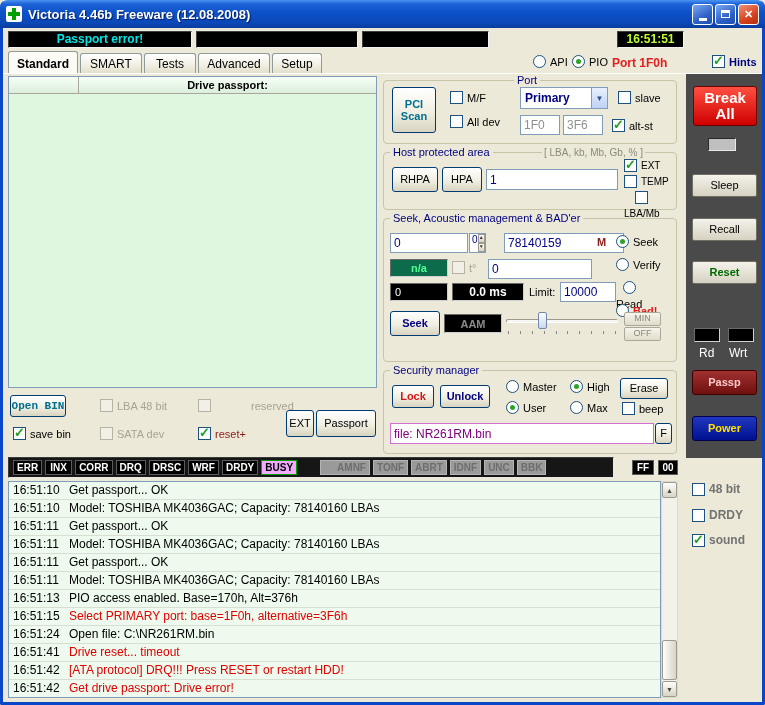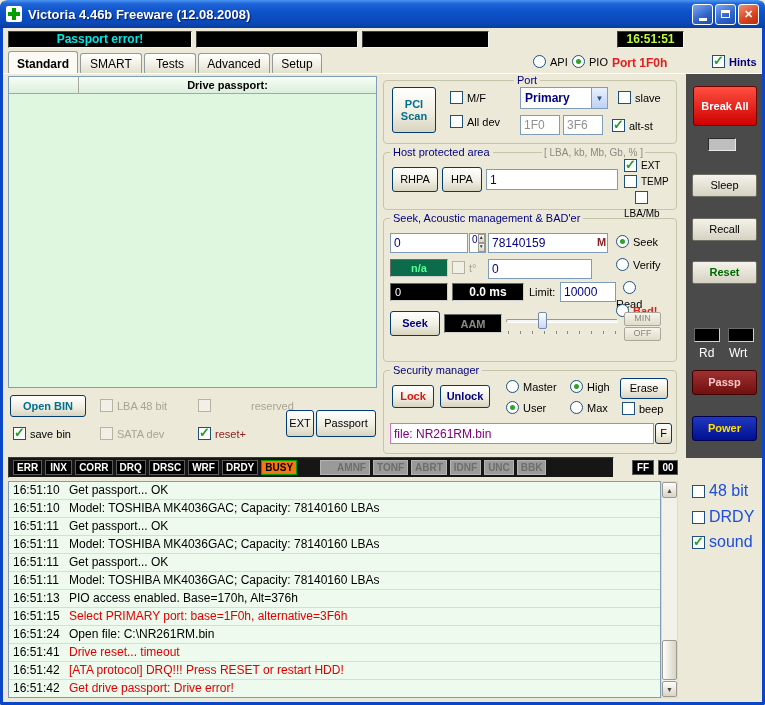--- a/index.html
+++ b/index.html
@@ -31,32 +31,32 @@
   .port-label{color:#E02020;font-weight:bold;font-size:12px;white-space:nowrap;}
   
   .cb,.radio{display:flex;align-items:center;gap:4px;font-size:11px;color:#000;white-space:nowrap;}
   .cb i{width:13px;height:13px;background:#fff;border:1px solid #1C5180;position:relative;flex:none;font-style:normal;}
   .cb.checked i::after{content:"\2713";position:absolute;left:0;top:-3px;font-size:13px;font-weight:bold;color:#21A121;}
   .cb.dis i{background:#F2F0E6;border-color:#B6B2A4;}
   .cb.dis .lbl{color:#A8A494;}
   .radio i{width:13px;height:13px;background:#fff;border:1px solid #1C5180;border-radius:50%;position:relative;flex:none;font-style:normal;}
   .radio.checked i::after{content:"";position:absolute;left:3px;top:3px;width:5px;height:5px;border-radius:50%;background:#2DA32D;}
   .navy{color:#000080;font-weight:bold;}
-  .navy12{color:#1d4ed8;font-weight:normal;font-size:16px;}
+  .navy12{color:#737373;font-weight:bold;font-size:12px;}
   .redlbl{color:#E02020;font-weight:bold;}
   .maroonlbl{color:#8B2020;}
   .sm{font-size:10px;}
   
   .btn{background:linear-gradient(180deg,#FFFFFF,#F1EFE2 55%,#D8D4C0);border:1px solid #003C74;border-radius:3px;font-size:11px;color:#000;display:flex;align-items:center;justify-content:center;text-align:center;line-height:1.1;}
   .btn.teal{color:#007090;font-weight:bold;}
   .btn.redtxt{color:#D01818;font-weight:bold;}
   .btn.navytxt{color:#000080;font-weight:bold;}
   .btn.greentxt{color:#006800;font-weight:bold;}
   .btn.classic{background:linear-gradient(#F4F2EA,#D6D2C2);border:1px solid #716F64;border-radius:2px;}
-  .btn.danger{background:linear-gradient(#FF5040,#CE0000);border:1px solid #700000;color:#fff;font-weight:bold;font-size:11px;}
+  .btn.danger{background:linear-gradient(#FF5040,#CE0000);border:1px solid #700000;color:#fff;font-weight:bold;font-size:15px;}
   .btn.maroon{background:linear-gradient(#A03030,#701010);border:1px solid #400000;color:#FFC8C8;font-weight:bold;}
   .btn.navybg{background:linear-gradient(#2038C0,#001090);border:1px solid #000050;color:#FFE000;font-weight:bold;}
   .btn.mini{font-size:9px;color:#8A8678;background:linear-gradient(#F6F4EC,#E0DCCC);border:1px solid #ACA899;border-radius:2px;}
   
   .input{background:#fff;border:1px solid #7F9DB9;font-size:12px;padding:1px 3px;font-family:inherit;color:#000080;}
   .input.c-gray{color:#909090;}
   .input.c-purple{color:#800080;border-color:#D070D0;}
   
   .lcd{background:#000;color:#fff;border:1px solid;border-color:#6A6A6A #D0D0D0 #D0D0D0 #6A6A6A;font-size:11px;display:flex;align-items:center;}
   .lcd.pad{padding-left:4px;}
@@ -88,21 +88,21 @@
   .plist .c1{width:70px;border-right:1px solid #A9A69A;}
   .plist .c2{flex:1;text-align:center;font-size:11px;font-weight:bold;line-height:16px;color:#000;}
   
   .strip{background:#4A4A4A;}
   .ledbox{background:#BFBFBF;border:1px solid;border-color:#2A2A2A #E8E8E8 #E8E8E8 #2A2A2A;}
   .striplbl{color:#FFF;font-size:12px;}
   
   .badges{background:#161616;border:1px solid;border-color:#3A3A3A #E8E8E8 #E8E8E8 #3A3A3A;display:flex;align-items:center;padding:0 4px;}
   .badge{height:15px;line-height:14px;padding:0 3px;margin-right:3px;min-width:27px;font-size:10px;font-weight:bold;text-align:center;}
   .badge.on{background:#000;color:#FFF;border:1px solid #5A5A5A;}
-  .badge.busy{background:#f97316;color:#000;border:1px solid #00A000;}
+  .badge.busy{background:#f0abfc;color:#000;border:1px solid #00A000;}
   .badge.off{background:#9A9A9A;color:#6E6E6E;border:1px solid #B5B5B5;}
   .badge.gap{margin-left:20px;padding-left:16px;}
   .reg{height:15px;background:#000;color:#FFF;border:1px solid #5A5A5A;font-size:10px;font-weight:bold;text-align:center;line-height:14px;z-index:2;}
   
   .log{background:#EDFAED;border:1px solid #7F9DB9;overflow:hidden;font-size:12px;}
   .log-row{height:18px;line-height:17px;border-bottom:1px solid #D8DED2;display:flex;white-space:nowrap;}
   .log-time{width:60px;padding-left:4px;flex:none;color:#000;}
   .log-text{color:#000;}
   .log-row.err .log-text{color:#E00000;}
   
@@ -157,21 +157,21 @@
       <span class="navy">Hints</span>
     </label>
 
   <div class="a plist" style="left:8px;top:76px;width:369px;height:312px;">
     <div class="hdr">
       <div class="c1"></div>
       <div class="c2">Drive passport:</div>
     </div>
   </div>
 
-  <div class="a btn teal" style="left:10px;top:395px;width:76px;height:22px;">Open BIN</div>
+  <div class="a btn teal" style="left:10px;top:395px;width:56px;height:22px;font-family:Liberation Mono, monospace;">Open BIN</div>
   <label class="a cb checked" style="left:13px;top:427px;">
       <i></i>
       <span>save bin</span>
     </label>
   <label class="a cb dis" style="left:100px;top:399px;">
       <i></i>
       <span class="lbl">LBA 48 bit</span>
     </label>
   <label class="a cb dis" style="left:100px;top:427px;">
       <i></i>
@@ -238,21 +238,21 @@
   <div class="a group" style="left:383px;top:218px;width:294px;height:144px;">
     <span class="legend" style="left:6px;">Seek, Acoustic management &amp; BAD'er</span>
     <input class="a input" style="left: 6px; top: 14px; width: 78px; height: 20px;" readonly="" value="0">
     <div class="a spin" style="left:85px;top:14px;width:17px;height:20px;">
       <span class="val">0</span>
       <span class="arr">
           <b>▲</b>
           <b>▼</b>
         </span>
     </div>
-    <input class="a input" style="left: 104px; top: 14px; width: 120px; height: 20px;" readonly="" value="78140159">
+    <input class="a input" style="left: 120px; top: 14px; width: 120px; height: 20px;" readonly="" value="78140159">
     <span class="a maroonlbl" style="left:213px;top:17px;font-weight:bold;">M</span>
     <label class="a radio checked" style="left:232px;top:16px;">
         <i></i>
         <span>Seek</span>
       </label>
 
     <div class="a lcd na" style="left:6px;top:40px;width:58px;height:18px;">n/a</div>
     <label class="a cb dis" style="left:68px;top:42px;">
         <i></i>
         <span class="lbl">t°</span>

